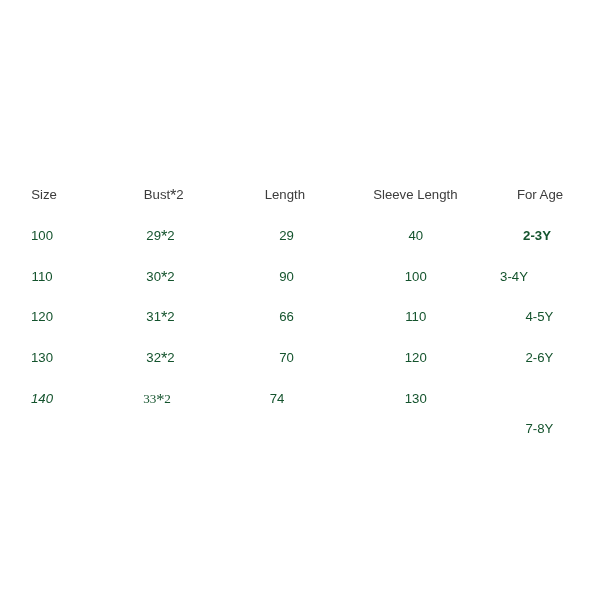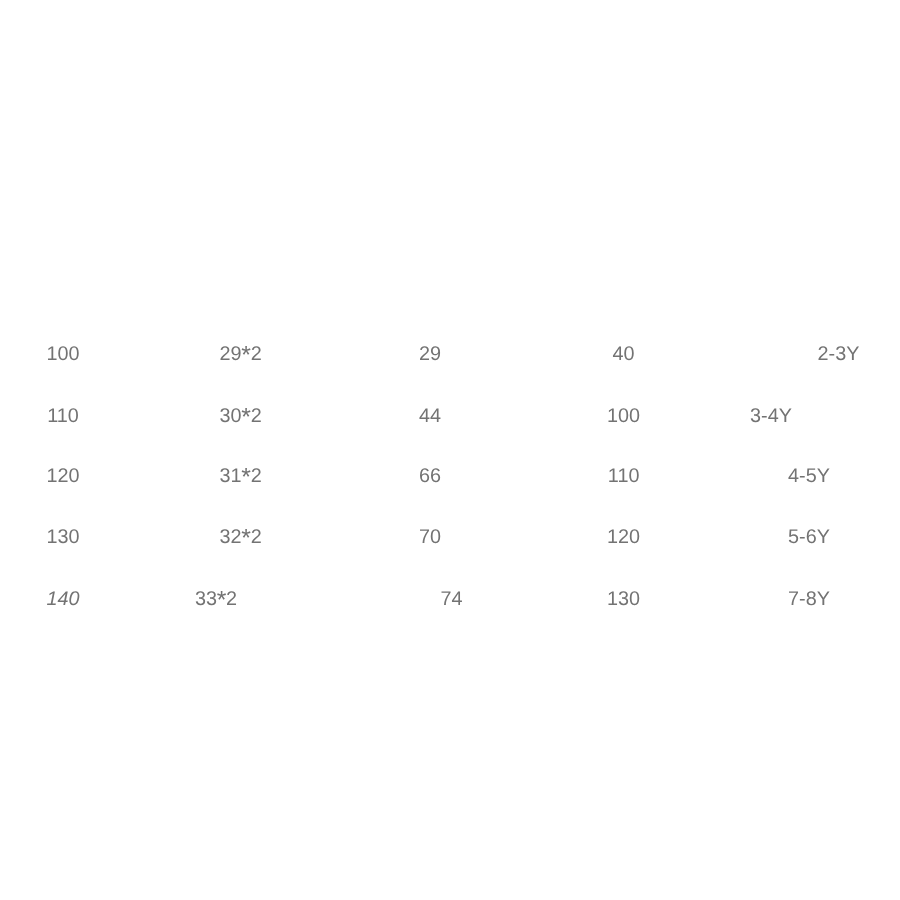--- a/index.html
+++ b/index.html
@@ -21,67 +21,74 @@
     width:600px; height:600px;
   }
   .chart-row { position:absolute; left:0; width:600px; height:17px; }
   .chart-cell {
     position:absolute;
     top:0;
     transform:translateX(-50%);
     white-space:pre;
     font-size:13.2px;
     line-height:17px;
-    color:#737373;
+    color:#14532d;
     text-align:center;
   }
   .header-row .chart-cell { color:#3c3c3c; }
   .ast { font-size:16.5px; line-height:0; position:relative; top:2px; letter-spacing:0; margin:0 -0.15px; }
 </style>
 </head>
 <body>
 
 <div id="page">
   <div class="size-chart">
 
+    <div class="chart-row header-row" style="top: 186px;">
+      <div class="chart-cell" style="left: 44px;">Size</div>
+      <div class="chart-cell" style="left: 163.75px;">Bust<span class="ast">*</span>2</div>
+      <div class="chart-cell" style="left: 284.8px;">Length</div>
+      <div class="chart-cell" style="left: 415.35px;">Sleeve Length</div>
+      <div class="chart-cell" style="left: 540px;">For Age</div>
+    </div>
 
     <div class="chart-row body-row" style="top: 227.1px;">
       <div class="chart-cell" style="left: 42.05px;">100</div>
       <div class="chart-cell" style="left: 160.45px;">29<span class="ast">*</span>2</div>
       <div class="chart-cell" style="left: 286.6px;">29</div>
       <div class="chart-cell" style="left: 415.75px;">40</div>
-      <div class="chart-cell" style="left: 559px;">2-3Y</div>
+      <div class="chart-cell" style="left: 537px; font-weight: bold;">2-3Y</div>
     </div>
 
     <div class="chart-row body-row" style="top: 267.73px;">
       <div class="chart-cell" style="left: 42.05px;">110</div>
       <div class="chart-cell" style="left: 160.45px;">30<span class="ast">*</span>2</div>
-      <div class="chart-cell" style="left: 286.6px;">44</div>
+      <div class="chart-cell" style="left: 286.6px;">90</div>
       <div class="chart-cell" style="left: 415.75px;">100</div>
       <div class="chart-cell" style="left: 514px;">3-4Y</div>
     </div>
 
     <div class="chart-row body-row" style="top: 308.36px;">
       <div class="chart-cell" style="left: 42.05px;">120</div>
       <div class="chart-cell" style="left: 160.45px;">31<span class="ast">*</span>2</div>
       <div class="chart-cell" style="left: 286.6px;">66</div>
       <div class="chart-cell" style="left: 415.75px;">110</div>
       <div class="chart-cell" style="left: 539.35px;">4-5Y</div>
     </div>
 
     <div class="chart-row body-row" style="top: 348.99px;">
       <div class="chart-cell" style="left: 42.05px;">130</div>
       <div class="chart-cell" style="left: 160.45px; text-align: center;">32<span class="ast">*</span>2</div>
       <div class="chart-cell" style="left: 286.6px; text-align: center;">70</div>
       <div class="chart-cell" style="left: 415.75px;">120</div>
-      <div class="chart-cell" style="left: 539.35px;">5-6Y</div>
+      <div class="chart-cell" style="left: 539.35px;">2-6Y</div>
     </div>
 
     <div class="chart-row body-row" style="top: 389.62px;">
       <div class="chart-cell" style="left: 42.05px; font-style: italic;">140</div>
-      <div class="chart-cell" style="left: 144px;">33<span class="ast">*</span>2</div>
-      <div class="chart-cell" style="left: 301px;">74</div>
+      <div class="chart-cell" style="left: 157px; font-family: Liberation Serif, serif;">33<span class="ast">*</span>2</div>
+      <div class="chart-cell" style="left: 277px;">74</div>
       <div class="chart-cell" style="left: 415.75px;">130</div>
-      <div class="chart-cell" style="left: 539.35px;">7-8Y</div>
+      <div class="chart-cell" style="left: 539.35px; margin-top: 30px;">7-8Y</div>
     </div>
 
   </div>
 </div>
 
 </body></html>

